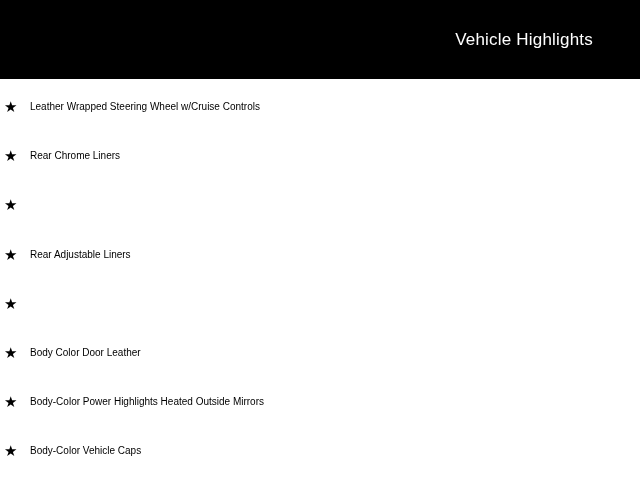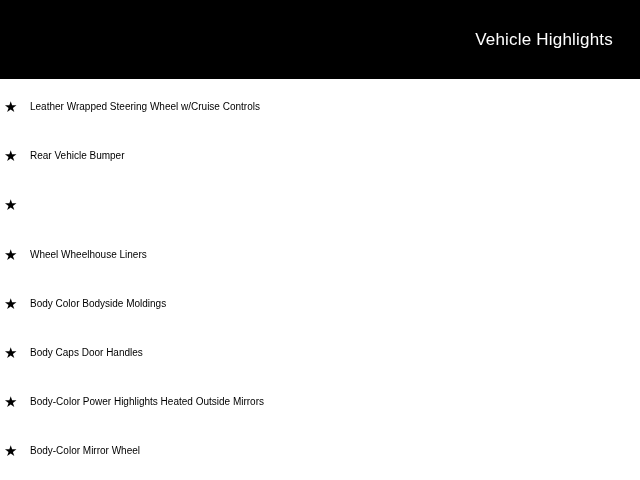--- a/index.html
+++ b/index.html
@@ -14,21 +14,21 @@
     overflow: hidden;
   }
   .header {
     box-sizing: border-box;
     width: 640px;
     height: 79px;
     background: #000000;
     display: flex;
     align-items: center;
     justify-content: flex-end;
-    padding-right: 27px;
+    padding-right: 47px;
   }
   .header-title {
     color: #ffffff;
     font-size: 17px;
     letter-spacing: 0.2px;
   }
   .highlights-list {
     padding-top: 3px;
   }
   .highlight-item {
@@ -59,38 +59,37 @@
   <span class="header-title">Vehicle Highlights</span>
 </div>
 
 <div class="highlights-list">
   <div class="highlight-item">
     <span class="star">★</span>
     <span class="item-text">Leather Wrapped Steering Wheel w/Cruise Controls</span>
   </div>
   <div class="highlight-item">
     <span class="star">★</span>
-    <span class="item-text">Rear Vehicle Bumper</span>
+    <span class="item-text">Rear Chrome Liners</span>
   </div>
   <div class="highlight-item">
     <span class="star">★</span>
   </div>
   <div class="highlight-item">
     <span class="star">★</span>
-    <span class="item-text">Wheel Wheelhouse Liners</span>
+    <span class="item-text">Rear Adjustable Liners</span>
   </div>
   <div class="highlight-item">
     <span class="star">★</span>
-    <span class="item-text">Body Color Bodyside Moldings</span>
   </div>
   <div class="highlight-item">
     <span class="star">★</span>
-    <span class="item-text">Body Caps Door Handles</span>
+    <span class="item-text">Body Color Door Leather</span>
   </div>
   <div class="highlight-item">
     <span class="star">★</span>
     <span class="item-text">Body-Color Power Highlights Heated Outside Mirrors</span>
   </div>
   <div class="highlight-item">
     <span class="star">★</span>
-    <span class="item-text">Body-Color Mirror Wheel</span>
+    <span class="item-text">Body-Color Vehicle Caps</span>
   </div>
 </div>
 
 </body></html>

